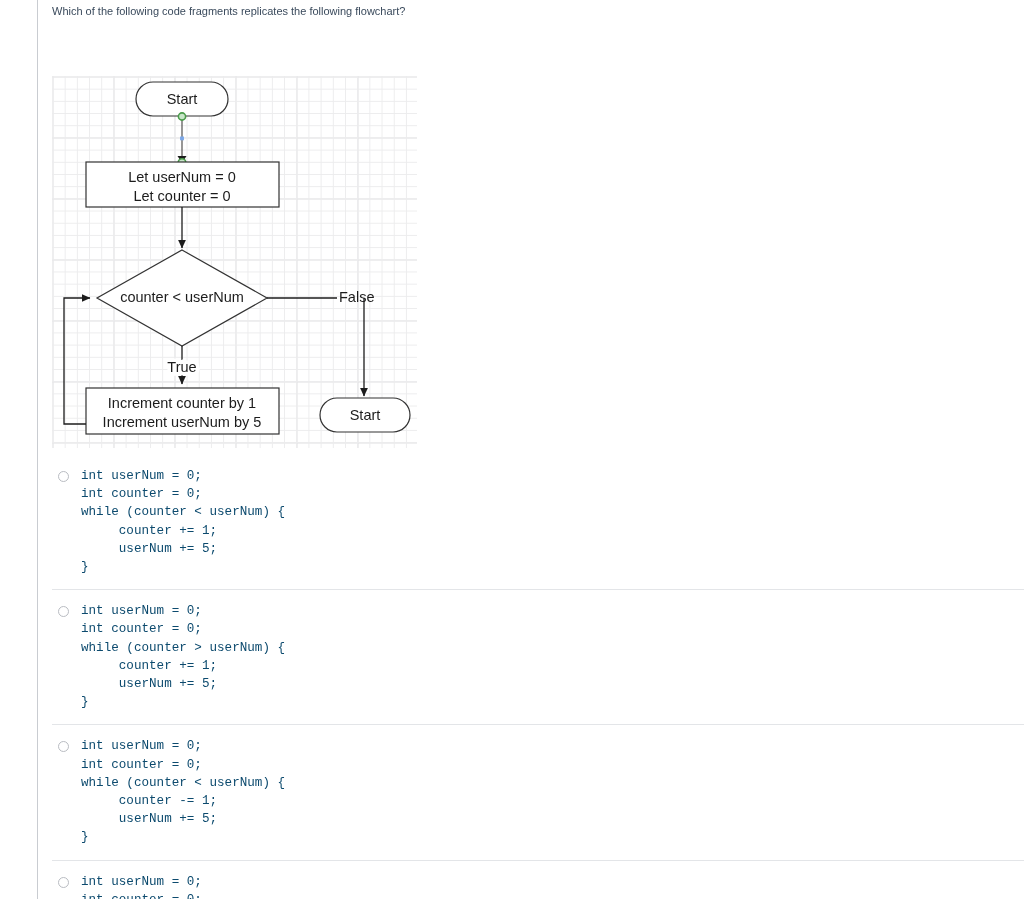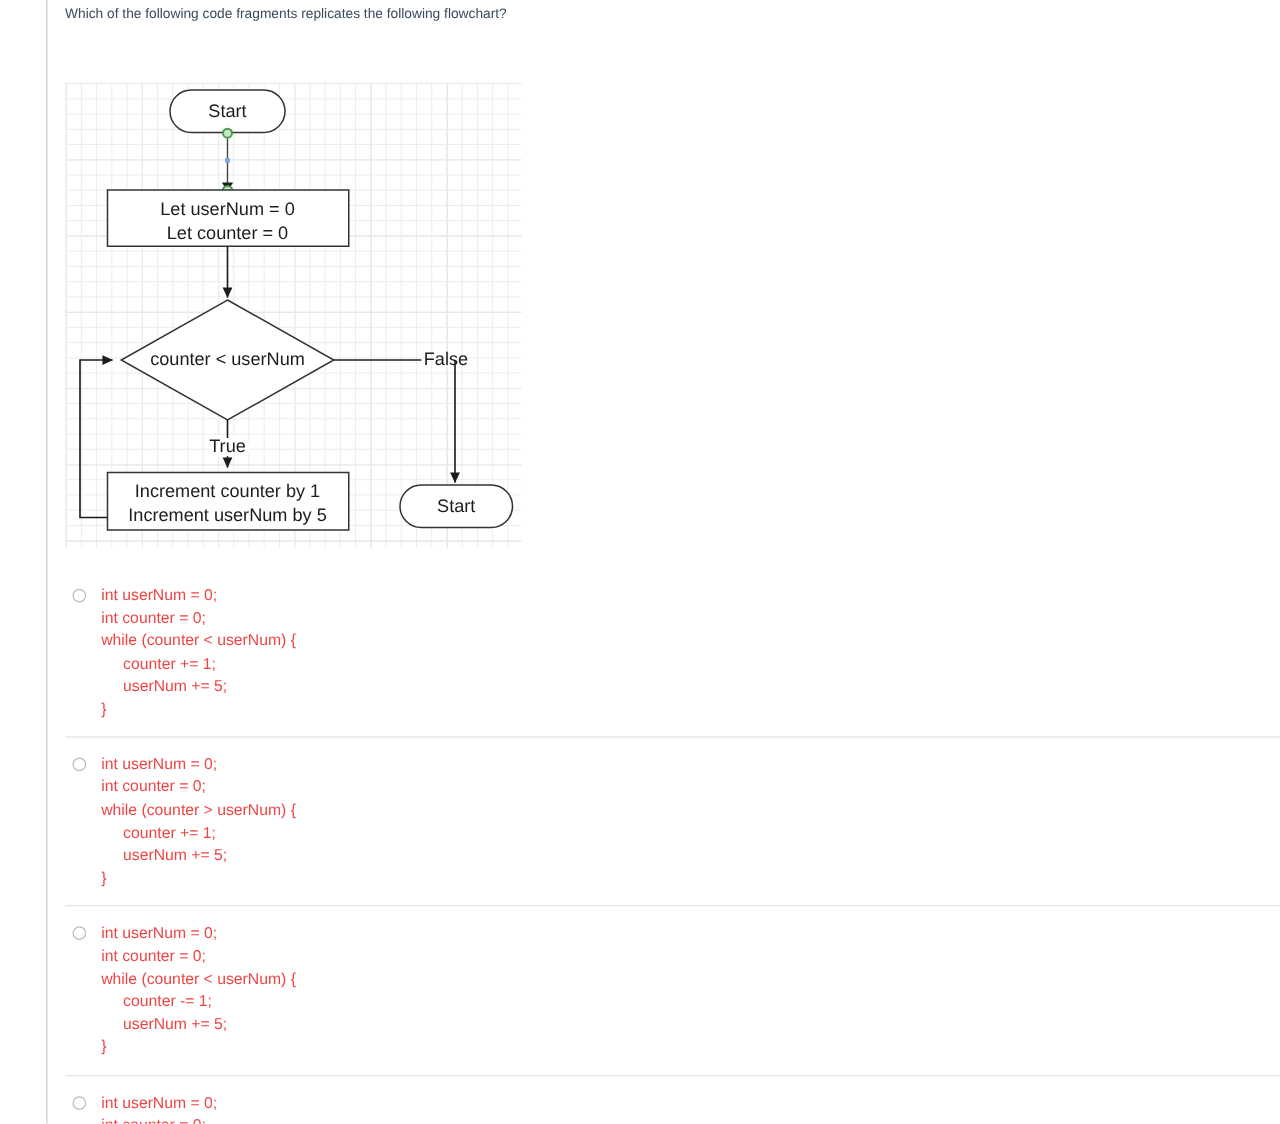--- a/index.html
+++ b/index.html
@@ -44,21 +44,21 @@
     line-height: 20px;
     color: #3a4a5c;
     padding-top: 1px;
     white-space: nowrap;
   }
 
   
   #flowchart {
     position: absolute;
     left: 0px;
-    top: 66px;
+    top: 76px;
     width: 365px;
     height: 372px;
   }
   #grid {
     position: absolute;
     inset: 0;
     background-color: #ffffff;
     background-image:
       linear-gradient(to right,  #ececed 1px, transparent 1px),
       linear-gradient(to bottom, #ececed 1px, transparent 1px),
@@ -136,24 +136,24 @@
     width: 11px;
     height: 11px;
     border: 1px solid #b9bcc2;
     border-radius: 50%;
     background: #fff;
     margin: 4px 12px 0 6px;
     box-sizing: border-box;
   }
   .code {
     flex: 1 1 auto;
-    font-family: Liberation Sans, sans-serif;
+    font-family: Liberation Mono, monospace;
     font-size: 12.6px;
     line-height: 18.2px;
-    color: #ef4444;
+    color: #0c4a6e;
     white-space: pre;
   }
 </style>
 </head>
 <body>
 
 <div id="page-rule"></div>
 
 <div id="content">
 

